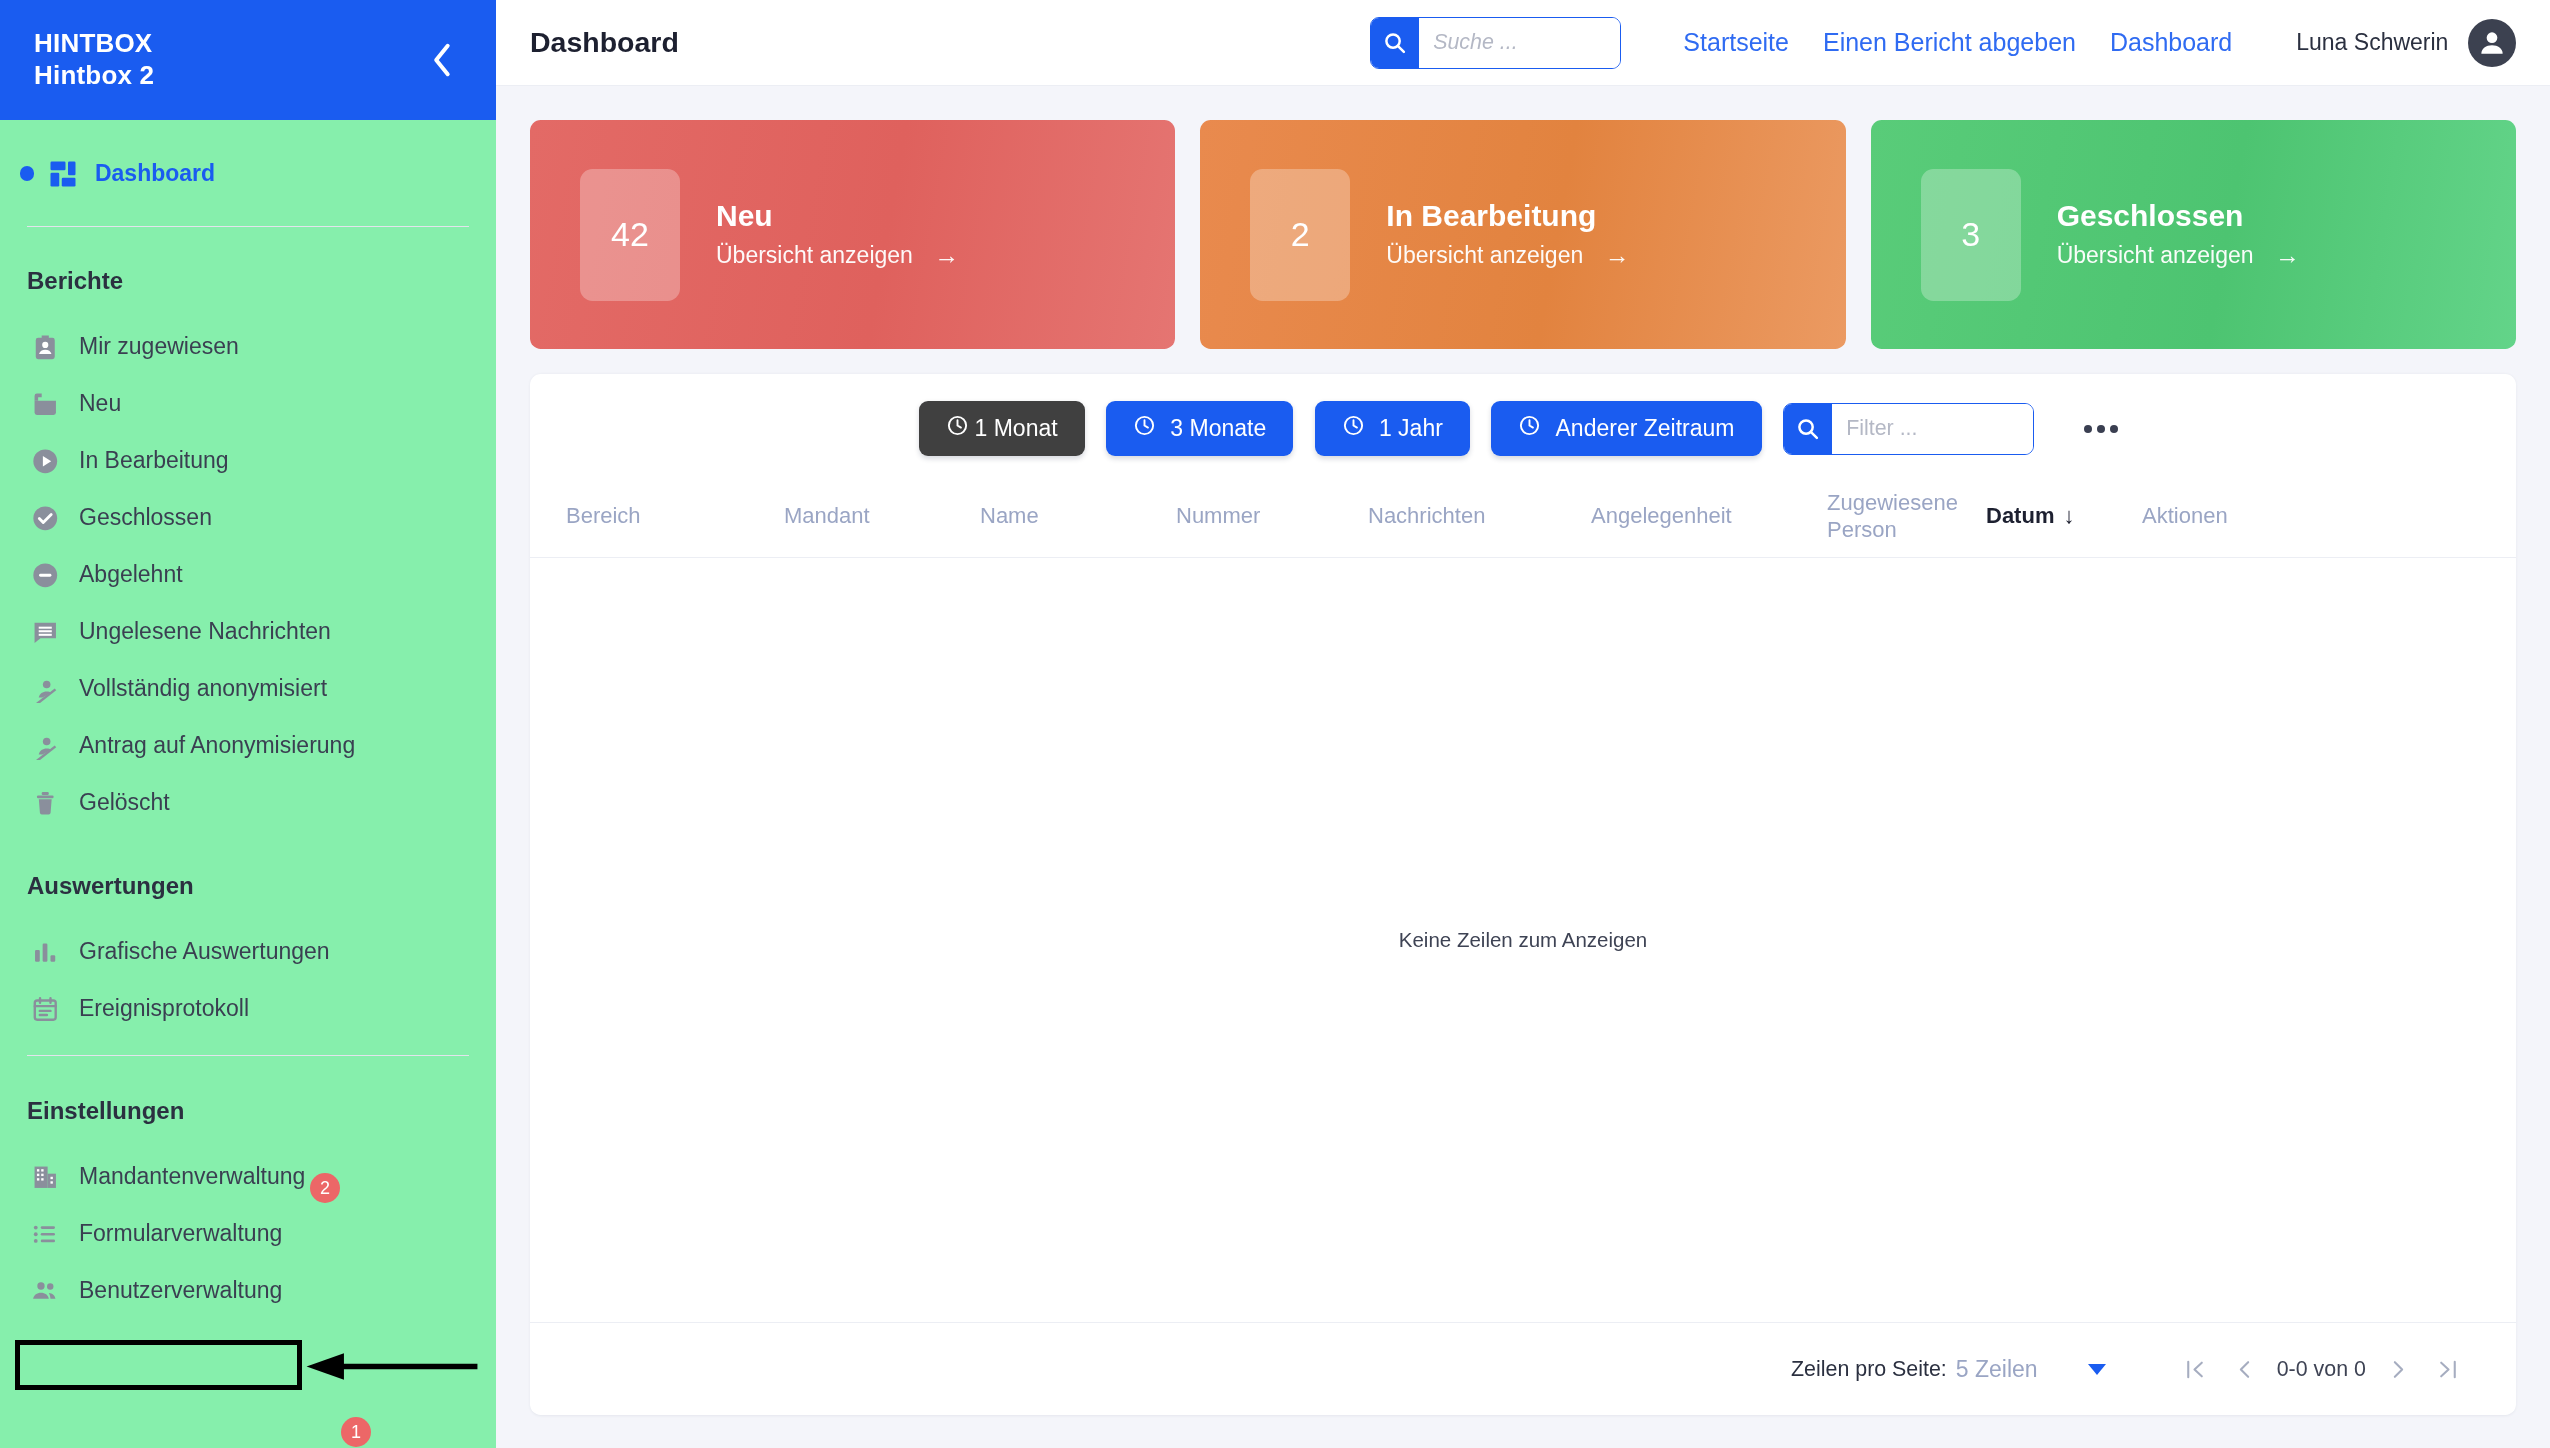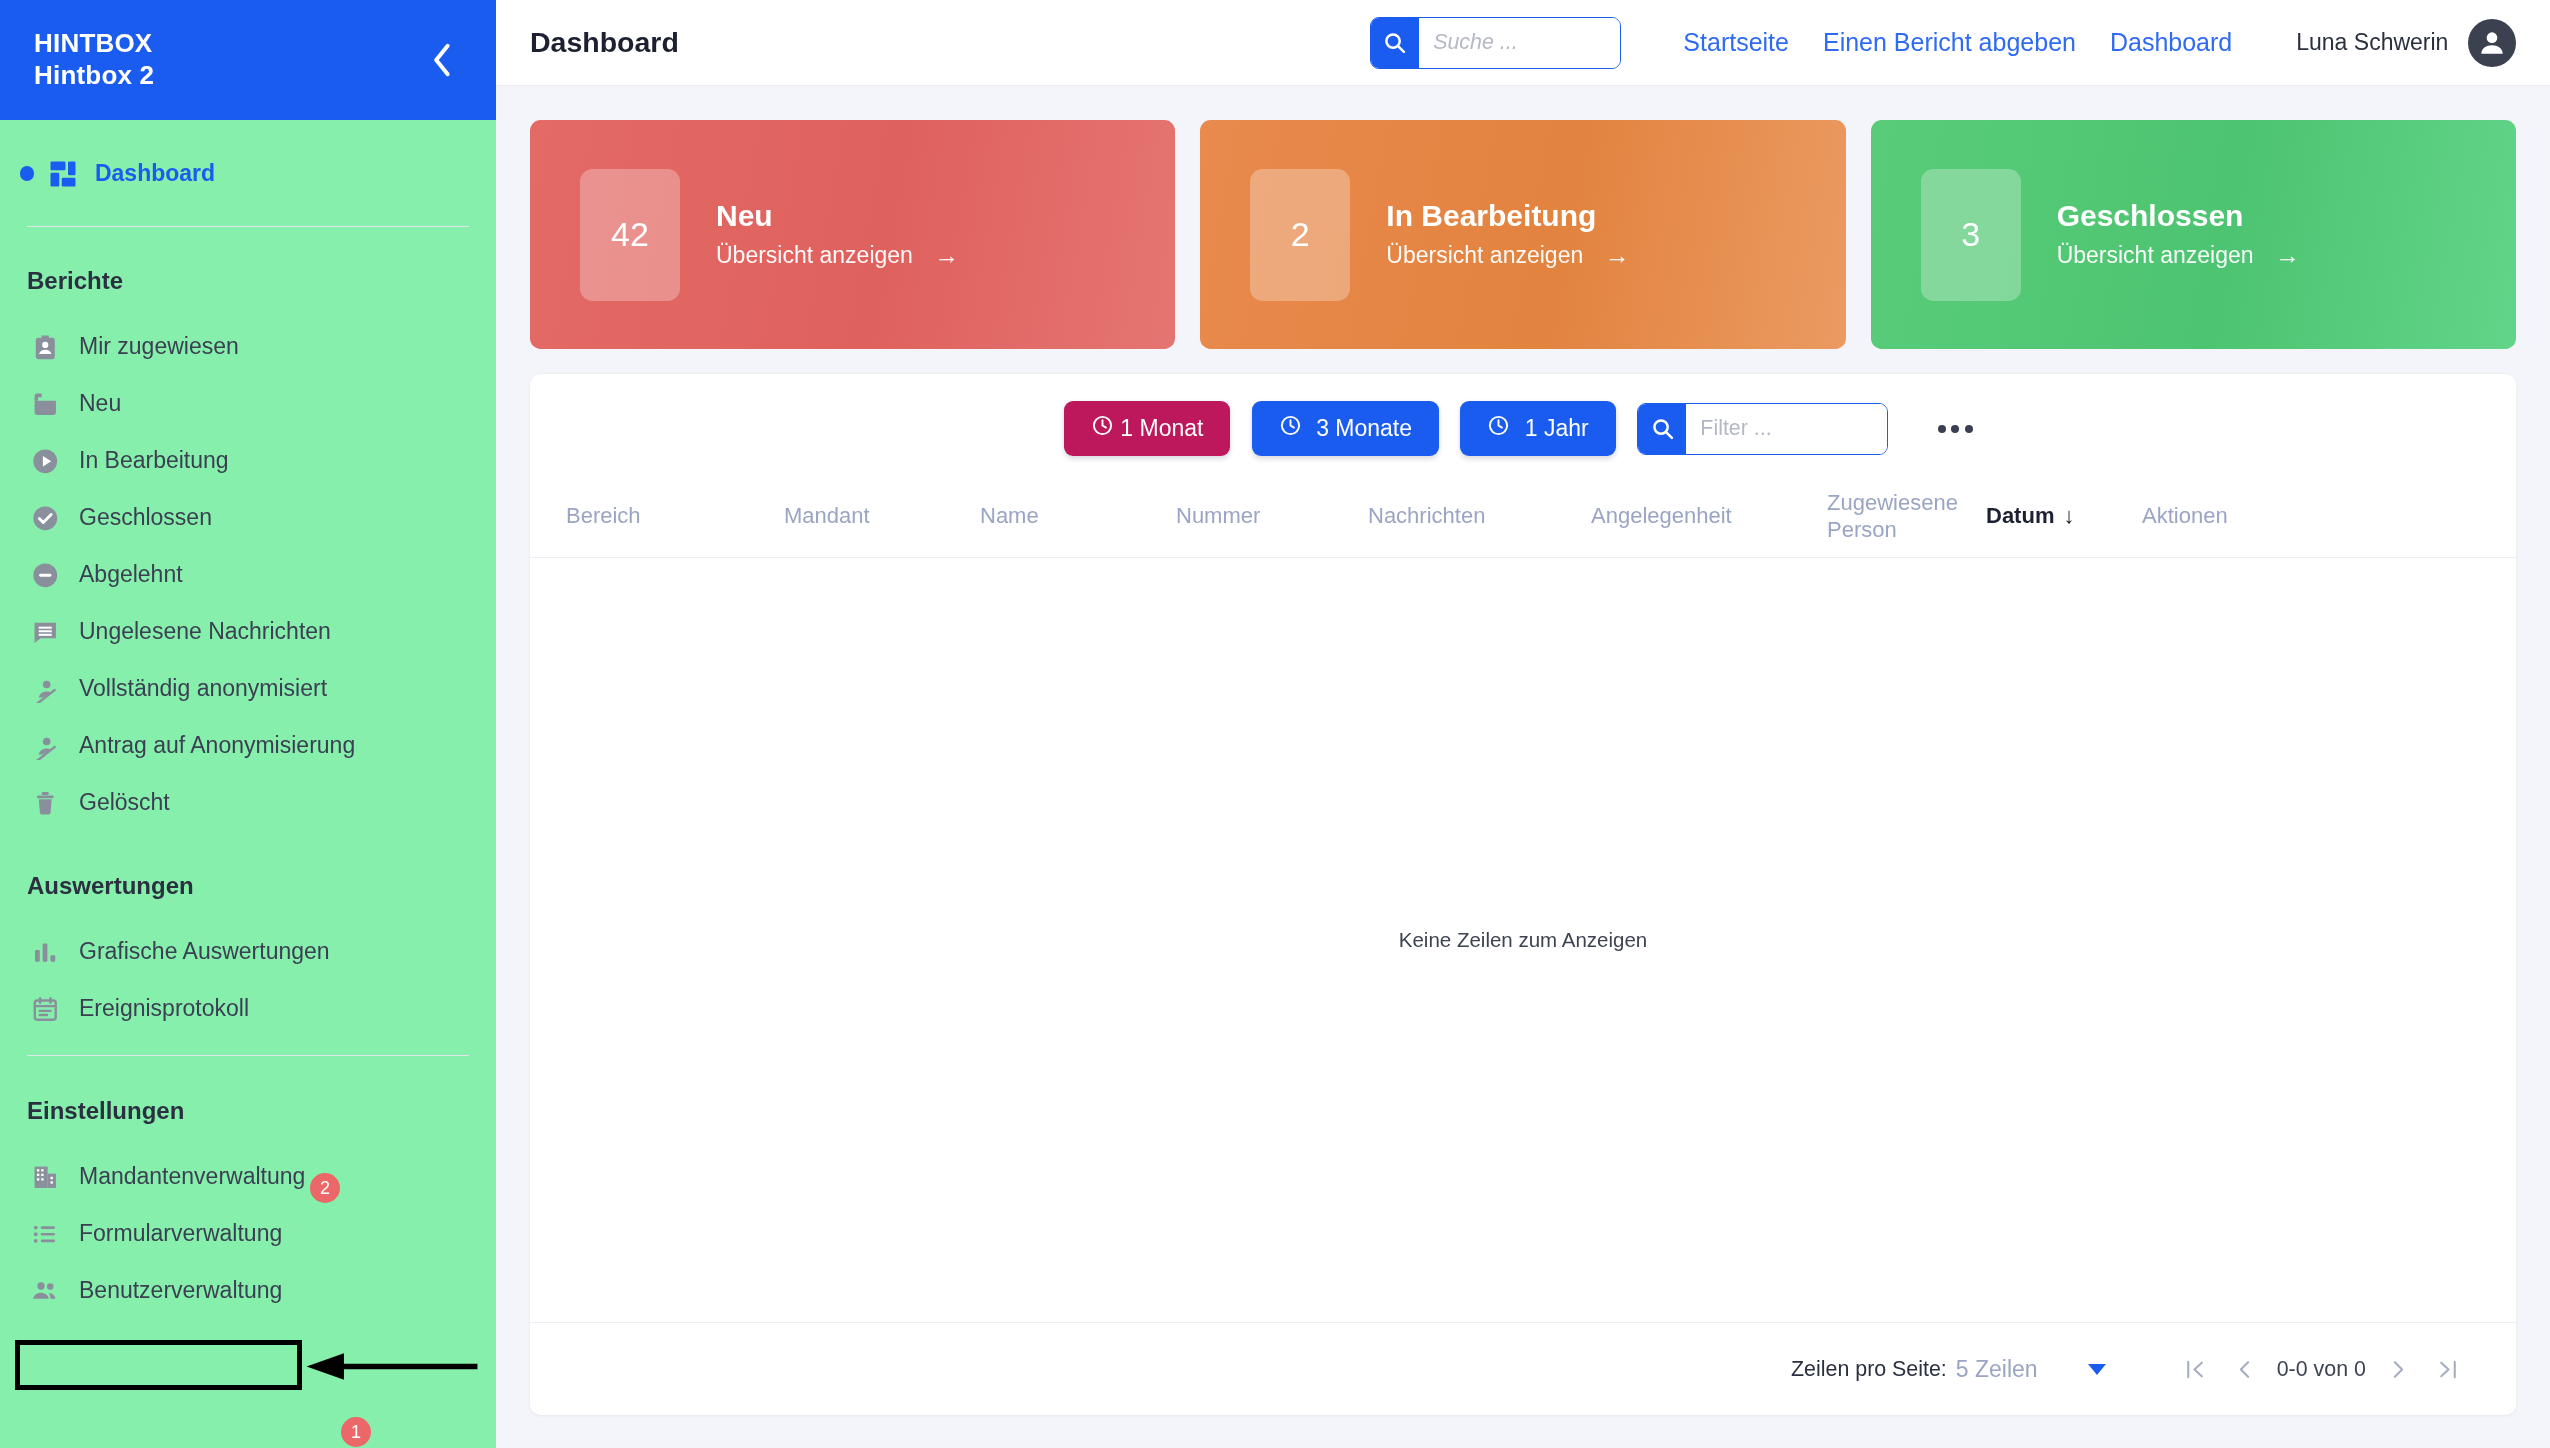--- a/index.html
+++ b/index.html
@@ -150,21 +150,21 @@
     display: flex; align-items: center; justify-content: center;
     padding: 27px 36px 19.6px 36px; gap: 21.4px; flex: 0 0 auto;
   }
   .pill {
     height: 55px; border-radius: 9px; border: none; cursor: pointer;
     display: flex; align-items: center; gap: 14.3px; padding: 0 27px;
     font-size: 23px; color: #fff; font-family: "Liberation Sans", sans-serif;
     box-shadow: 0 2.7px 5.3px rgba(30,40,70,.17);
   }
   .pill.blue { background: #1a5cf0; }
-  .pill.greenpill { background: #be185d; gap: 6px; }
+  .pill.greenpill { background: #404040; gap: 6px; }
 
   .filter-wrap {
     display: flex; align-items: flex-start; height: 52px; 
     border: 1.8px solid #1a5cf0; border-radius: 9px; overflow: hidden; background: #fff;
   }
   .filter-btn {
     width: 48px; height: 100%; background: #1a5cf0;
     display: flex; align-items: center; justify-content: center; cursor: pointer;
   }
   .filter-input {
@@ -527,20 +527,29 @@
           <button class="pill blue">
             <span>
               <svg width="23" height="23" viewBox="0 0 24 24" fill="none" stroke="#fff" stroke-width="2">
                 <circle cx="12" cy="12" r="9"></circle>
                   <path d="M12 6.6V12l3.6 2.2" stroke-linecap="round"></path>
               </svg>
             </span>
             <span>1 Jahr</span>
           </button>
 
+          <button class="pill blue">
+            <span>
+              <svg width="23" height="23" viewBox="0 0 24 24" fill="none" stroke="#fff" stroke-width="2">
+                <circle cx="12" cy="12" r="9"></circle>
+                  <path d="M12 6.6V12l3.6 2.2" stroke-linecap="round"></path>
+              </svg>
+            </span>
+            <span>Anderer Zeitraum</span>
+          </button>
 
           <div class="filter-wrap">
             <div class="filter-btn">
               <svg width="25" height="25" viewBox="0 0 24 24" fill="none" stroke="#fff" stroke-width="2.4">
                 <circle cx="10.6" cy="10.6" r="6.4"></circle>
                   <path d="M15.4 15.4L21 21" stroke-linecap="round"></path>
               </svg>
             </div>
             <input class="filter-input" value="" placeholder="Filter ..." style="">
           </div>

